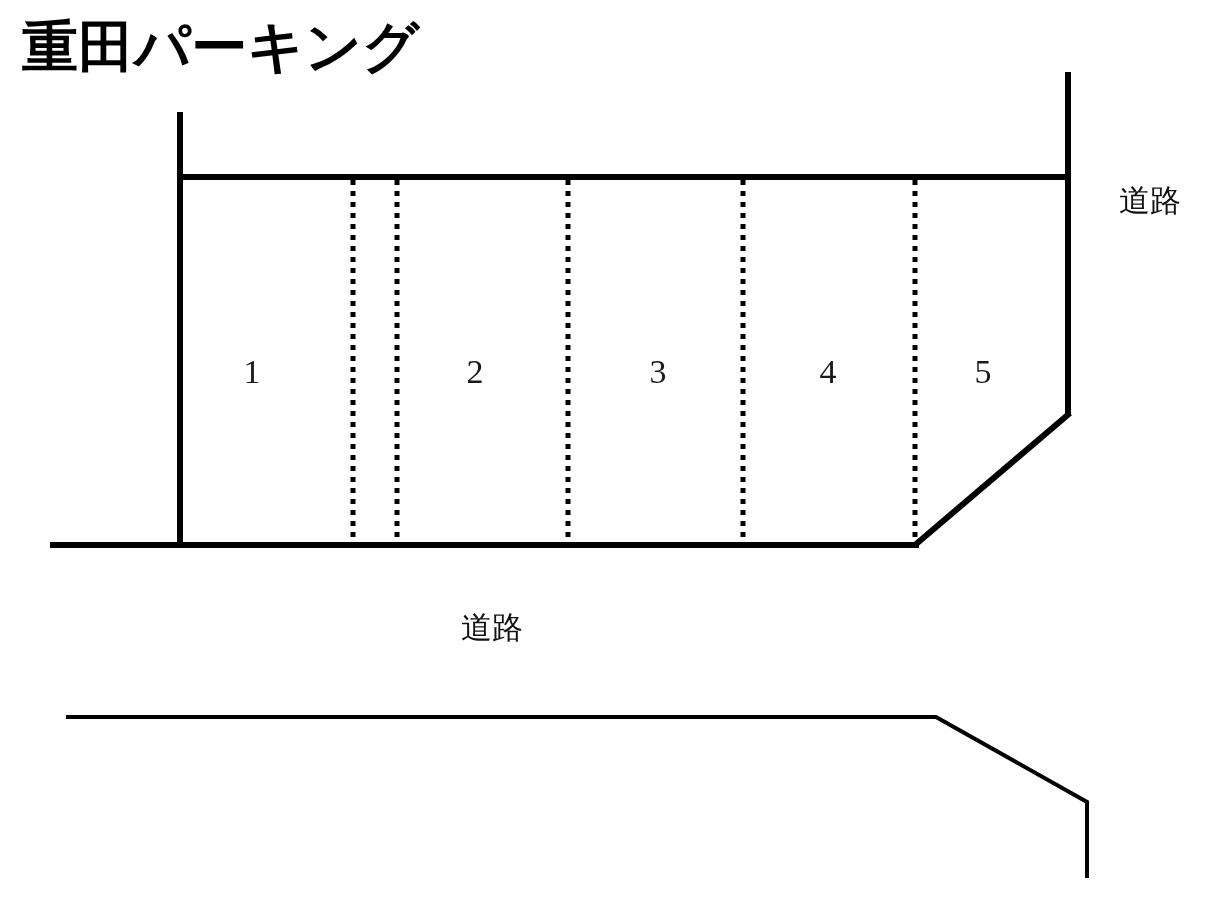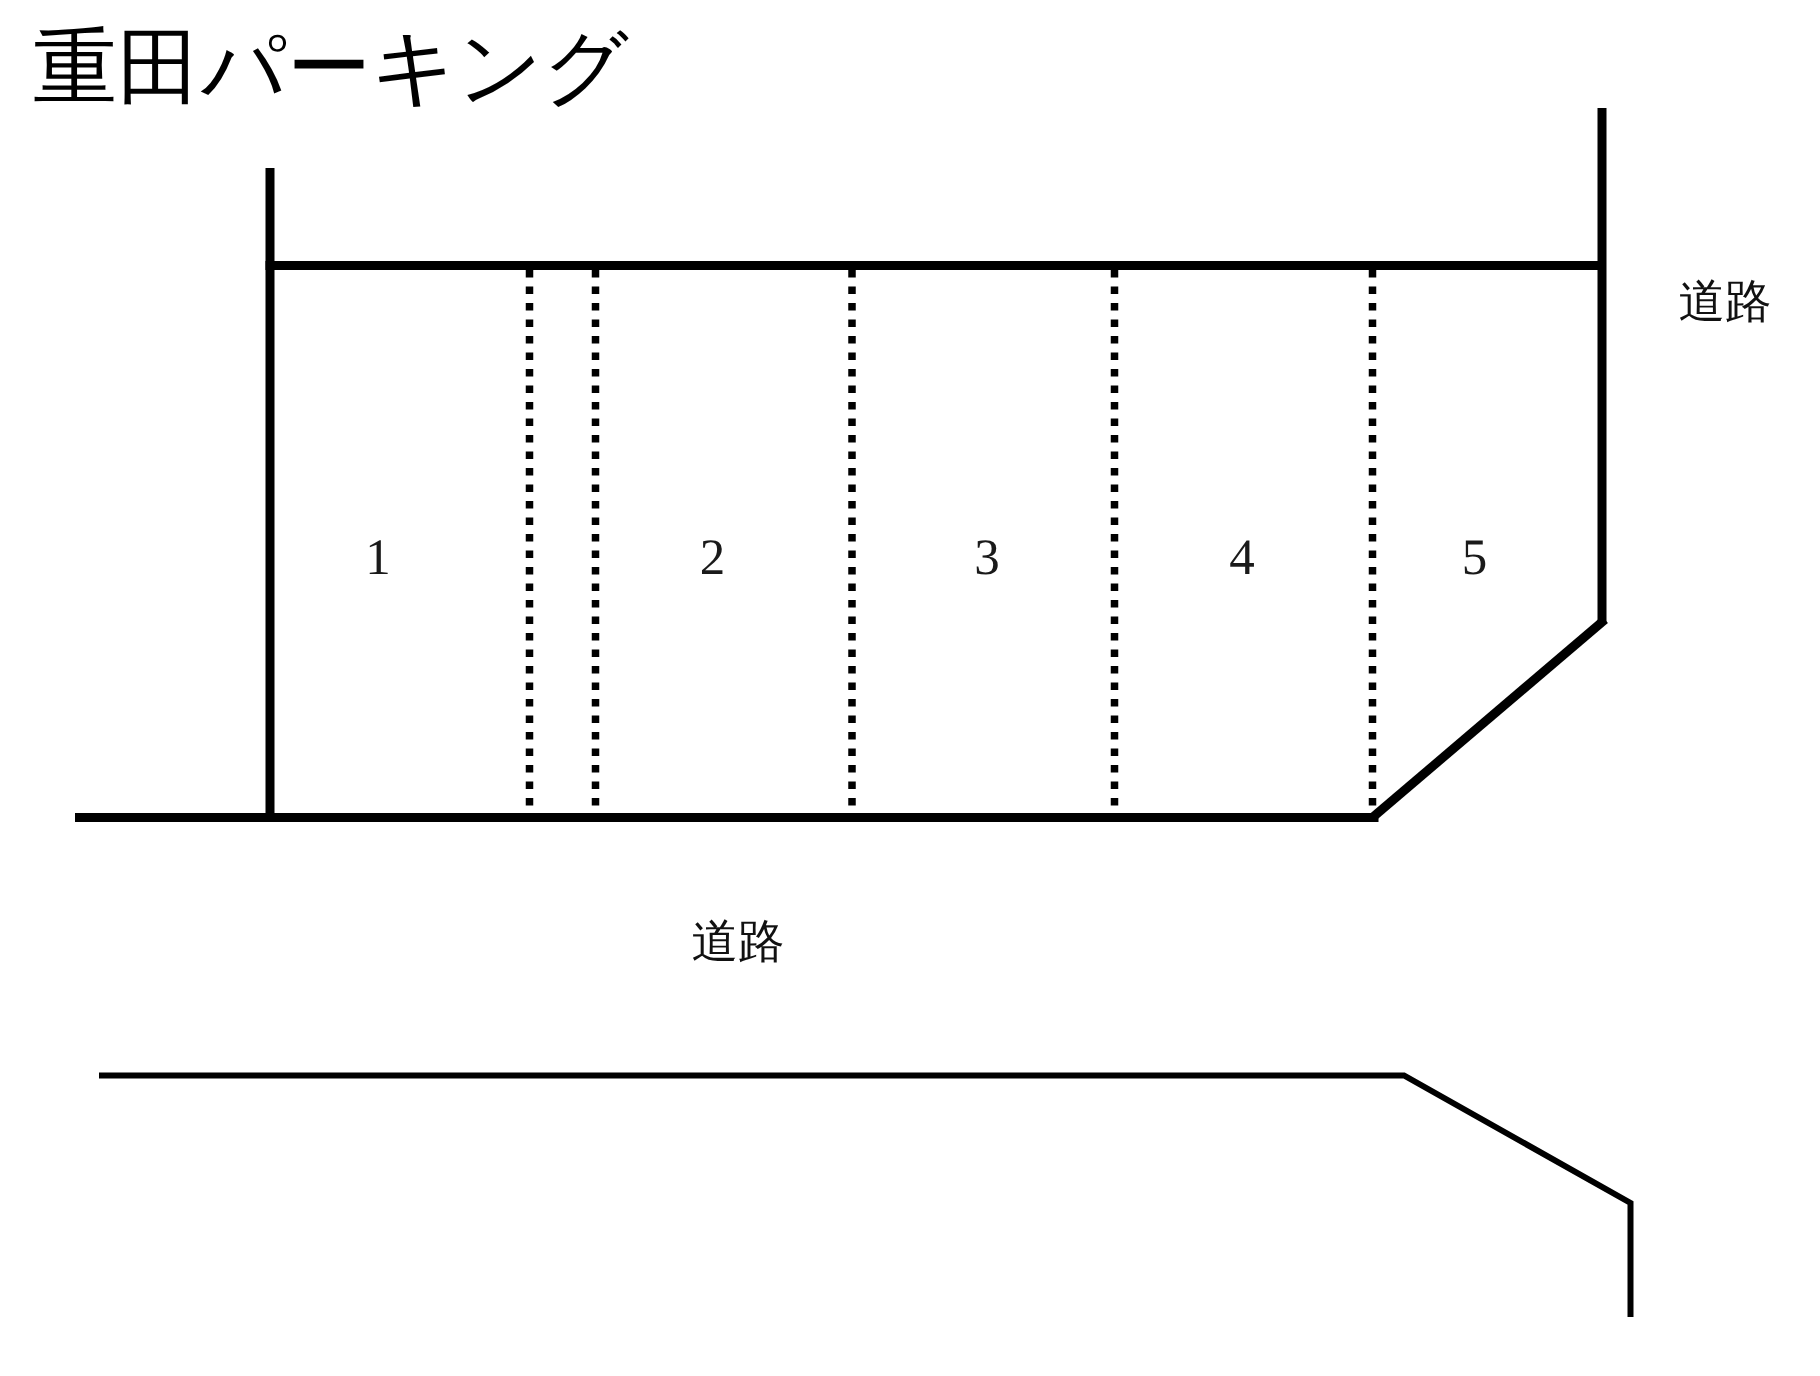--- a/index.html
+++ b/index.html
@@ -21,21 +21,21 @@
     top: 0;
     width: 1213px;
     height: 917px;
     background: #ffffff;
   }
   .title {
     position: absolute;
     left: 22px;
     top: 14px;
     font-family: "DejaVu Serif", "Liberation Serif", serif;
-    font-weight: normal;
+    font-weight: bold;
     font-size: 56px;
     line-height: 64px;
     letter-spacing: 0px;
     white-space: nowrap;
     color: #000000;
   }
   svg.diagram {
     position: absolute;
     left: 0;
     top: 0;

